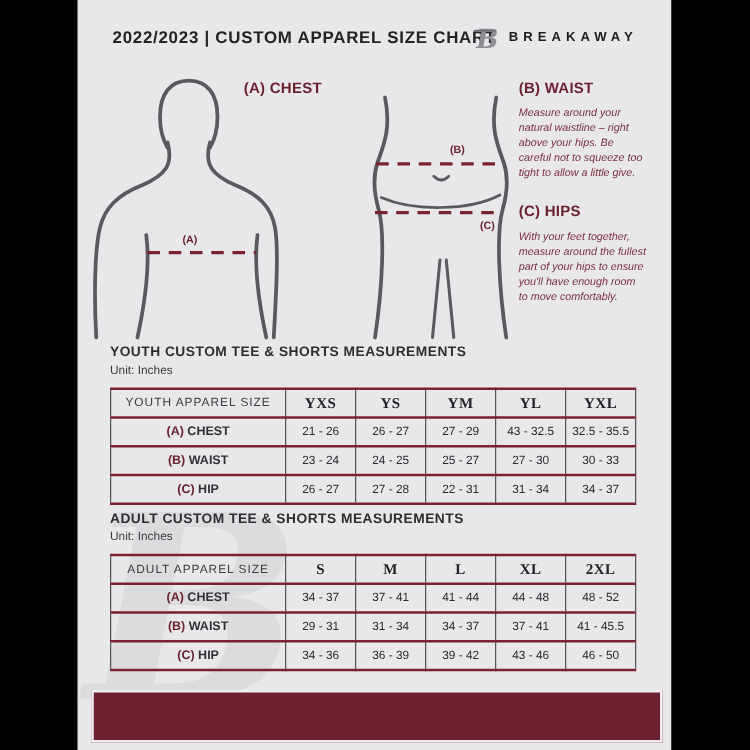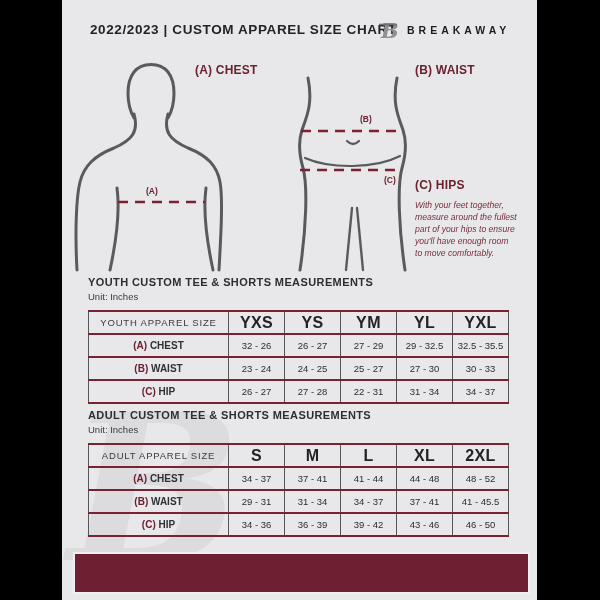--- a/index.html
+++ b/index.html
@@ -32,21 +32,21 @@
   table.size-table{position:absolute;border-collapse:collapse;table-layout:fixed;
     width:420px;z-index:2;background:transparent;}
   table.size-table col.c0{width:140px;}
   table.size-table col.cn{width:56px;}
   table.size-table td,table.size-table th{border-left:1px solid #55555a;border-right:1px solid #55555a;
     height:21px;padding:0;text-align:center;vertical-align:middle;background:transparent;}
   table.size-table tr{border-top:2px solid #7a2231;}
   table.size-table{border-bottom:2px solid #7a2231;}
   th.rowhead{text-align:left;padding-left:11px;font-weight:normal;font-size:9.5px;
     letter-spacing:.8px;color:#3b3b3f;}
-  th.szhead{font-size:16px;font-weight:bold;color:#232327;letter-spacing:.4px;}
+  th.szhead{font-size:12px;font-weight:bold;color:#232327;letter-spacing:.4px;font-family:Liberation Serif, serif;}
   td.rowlabel{text-align:left;padding-left:11px;font-size:10px;color:#313135;font-weight:bold;}
   td.rowlabel .key{color:#6b2130;font-weight:bold;}
   td.val{font-size:9.5px;color:#2c2c30;}
 
   
   .watermark{position:absolute;left:6px;top:386px;font-family:"DejaVu Serif",serif;
     font-style:italic;font-size:205px;font-weight:bold;color:rgba(70,70,85,0.07);
     z-index:1;line-height:1;user-select:none;}
 
   
@@ -98,23 +98,24 @@
         </g>
         <line x1="11" y1="73" x2="106" y2="73" stroke="#7a2231" stroke-width="2.6" stroke-dasharray="10 7"></line>
         <line x1="10" y1="112" x2="112" y2="112" stroke="#7a2231" stroke-width="2.6" stroke-dasharray="10 7"></line>
       </svg>
       <span class="fig-label" style="left:70px;top:56px;">(B)</span>
       <span class="fig-label" style="left:94px;top:117px;">(C)</span>
     </div>
 
     <div class="note" style="left:353px;top:63px;">
       <h3>(B) WAIST</h3>
-    </div>
-
-    <div class="note" style="left:353px;top:162px;margin-top:16px;">
+      <p>Measure around your natural waistline – right above your hips. Be careful not to squeeze too tight to allow a little give.</p>
+    </div>
+
+    <div class="note" style="left:353px;top:162px;">
       <h3>(C) HIPS</h3>
       <p>With your feet together, measure around the fullest part of your hips to ensure you'll have enough room to move comfortably.</p>
     </div>
 
     <div class="watermark">B</div>
 
     <div class="tbl-title" style="top:276px;">
       <div class="t1">YOUTH CUSTOM TEE &amp; SHORTS MEASUREMENTS</div>
       <div class="t2">Unit: Inches</div>
     </div>
@@ -132,24 +133,24 @@
           <tr>
         <th class="rowhead">YOUTH APPAREL SIZE</th>
         <th class="szhead">YXS</th>
         <th class="szhead">YS</th>
         <th class="szhead">YM</th>
         <th class="szhead">YL</th>
         <th class="szhead">YXL</th>
       </tr>
       <tr>
         <td class="rowlabel"><span class="key">(A)</span><span> CHEST</span></td>
-        <td class="val">32 - 26</td>
+        <td class="val">21 - 26</td>
         <td class="val">26 - 27</td>
         <td class="val">27 - 29</td>
-        <td class="val">29 - 32.5</td>
+        <td class="val">43 - 32.5</td>
         <td class="val">32.5 - 35.5</td>
       </tr>
       <tr>
         <td class="rowlabel"><span class="key">(B)</span><span> WAIST</span></td>
         <td class="val">23 - 24</td>
         <td class="val">24 - 25</td>
         <td class="val">25 - 27</td>
         <td class="val">27 - 30</td>
         <td class="val">30 - 33</td>
       </tr>

